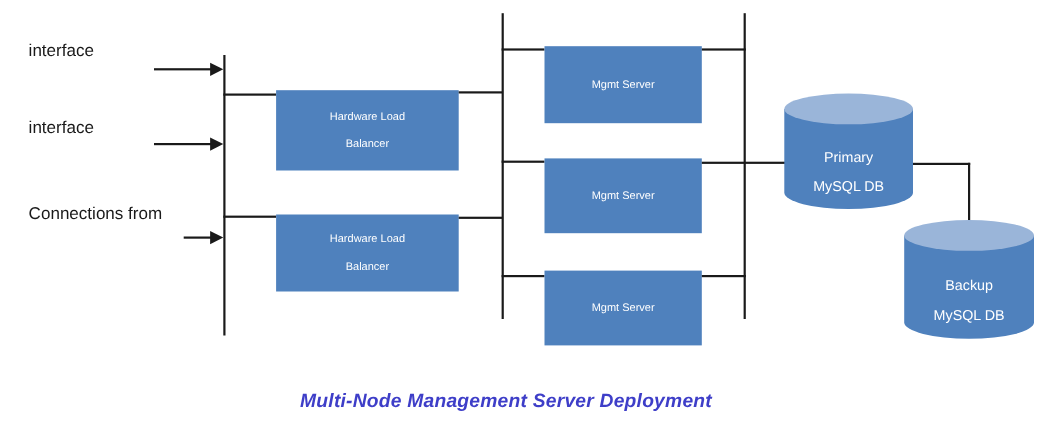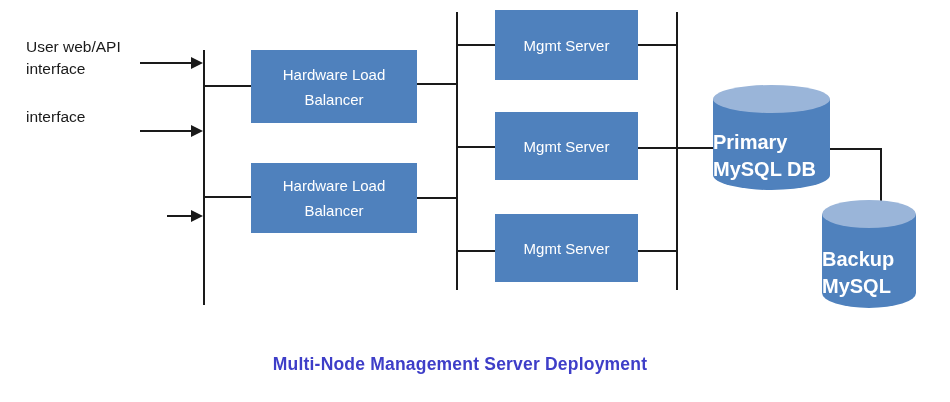--- a/index.html
+++ b/index.html
@@ -54,73 +54,75 @@
   }
   
   .node {
     position: absolute;
     background: var(--node-fill, #4f81bd);
     color: var(--node-text, #ffffff);
     display: flex;
     flex-direction: column;
     align-items: center;
     justify-content: center;
-    font-size: 15px;
+    font-size: 10px;
     line-height: 25px;
     text-align: center;
+    margin-top: 32px;
   }
   
   .cylinder { position: absolute; }
   .cyl-body {
     position: absolute;
     left: 0; right: 0; top: 14px; bottom: 0;
     background: var(--node-fill, #4f81bd);
     border-radius: 0 0 50% 50% / 0 0 15px 15px;
   }
   .cyl-top {
     position: absolute;
     left: 0; right: 0; top: 0;
     height: 28px;
     background: var(--cylinder-top, #9ab5d9);
     border-radius: 50%;
   }
   .cyl-label {
     position: absolute;
     left: 0; right: 0;
+    text-align: center;
     color: var(--node-text, #ffffff);
-    font-size: 20px;
+    font-size: 13px;
     line-height: 27px;
-    font-weight: bold;
   }
   
   .title {
     position: absolute;
     left: 140px;
     width: 640px;
     top: 354px;
     text-align: center;
     font-weight: bold;
     font-size: 17.5px;
     color: var(--title-color, #3e3ec8);
     letter-spacing: 0.2px;
+    font-style: italic;
   }
 </style>
 </head>
 <body>
 
 <div class="diagram">
 
   <div class="io-label" style="left:26px; top:36px">
-    <div>User web/API</div>
     <div>interface</div>
   </div>
   <div class="io-label" style="left:26px; top:106px">
     <div>interface</div>
   </div>
   <div class="io-label" style="left:26px; top:184px">
+    <div>Connections from</div>
   </div>
 
   <div class="arrow" style="left:140px; top:63px; width:63px">
     <i class="shaft"></i>
     <i class="head"></i>
   </div>
   <div class="arrow" style="left:140px; top:131px; width:63px">
     <i class="shaft"></i>
     <i class="head"></i>
   </div>
@@ -173,21 +175,21 @@
 
   <div class="cylinder" style="left:713px; top:85px; width:117px; height:105px">
     <div class="cyl-body"></div>
     <div class="cyl-top"></div>
     <div class="cyl-label" style="top:44px">
       <div>Primary</div>
       <div>MySQL DB</div>
     </div>
   </div>
 
-  <div class="cylinder" style="left:822px; top:200px; width:94px; height:108px">
+  <div class="cylinder" style="left:822px; top:200px; width:118px; height:108px">
     <div class="cyl-body"></div>
     <div class="cyl-top"></div>
     <div class="cyl-label" style="top:46px">
       <div>Backup</div>
       <div>MySQL DB</div>
     </div>
   </div>
 
   <div class="title">Multi-Node Management Server Deployment</div>
 

